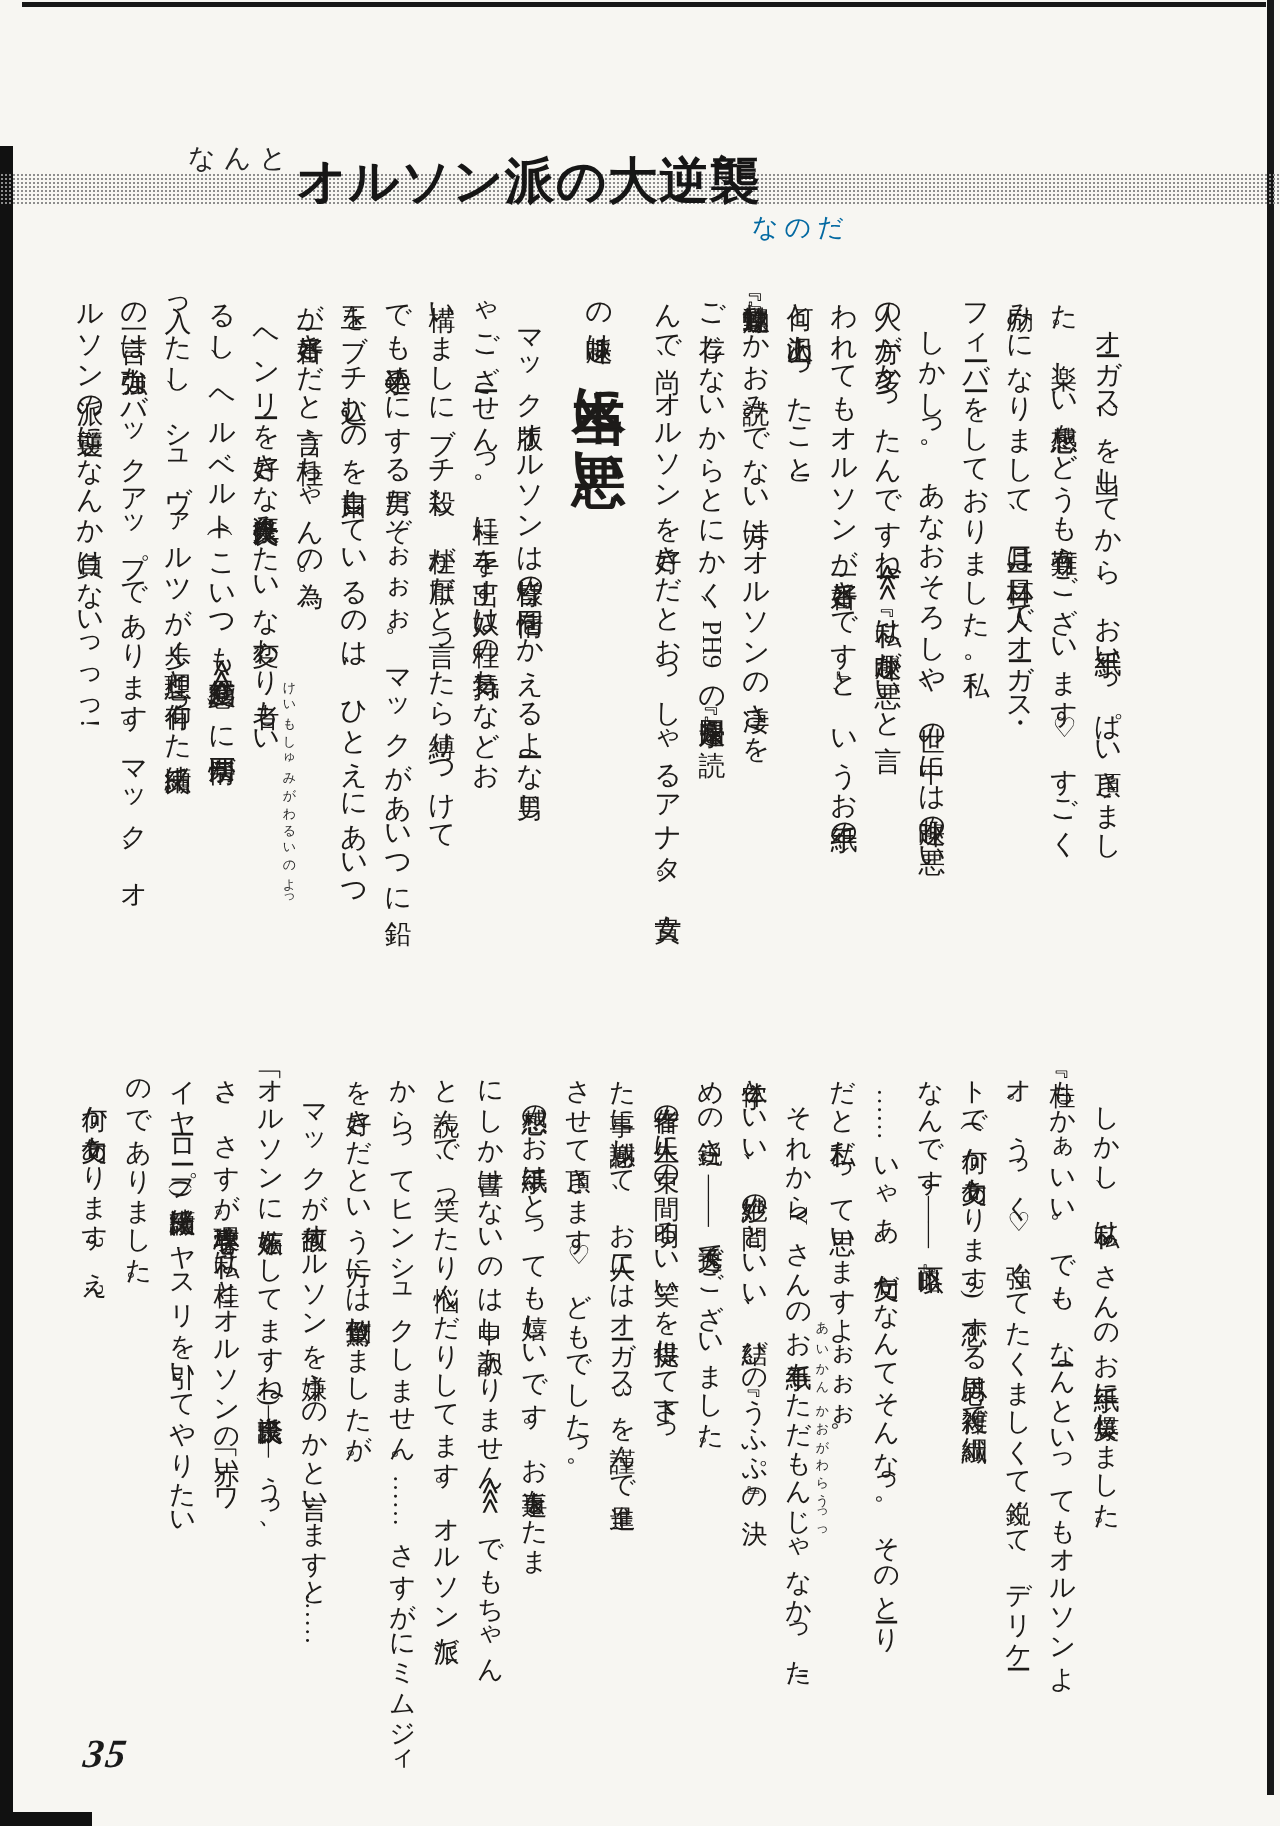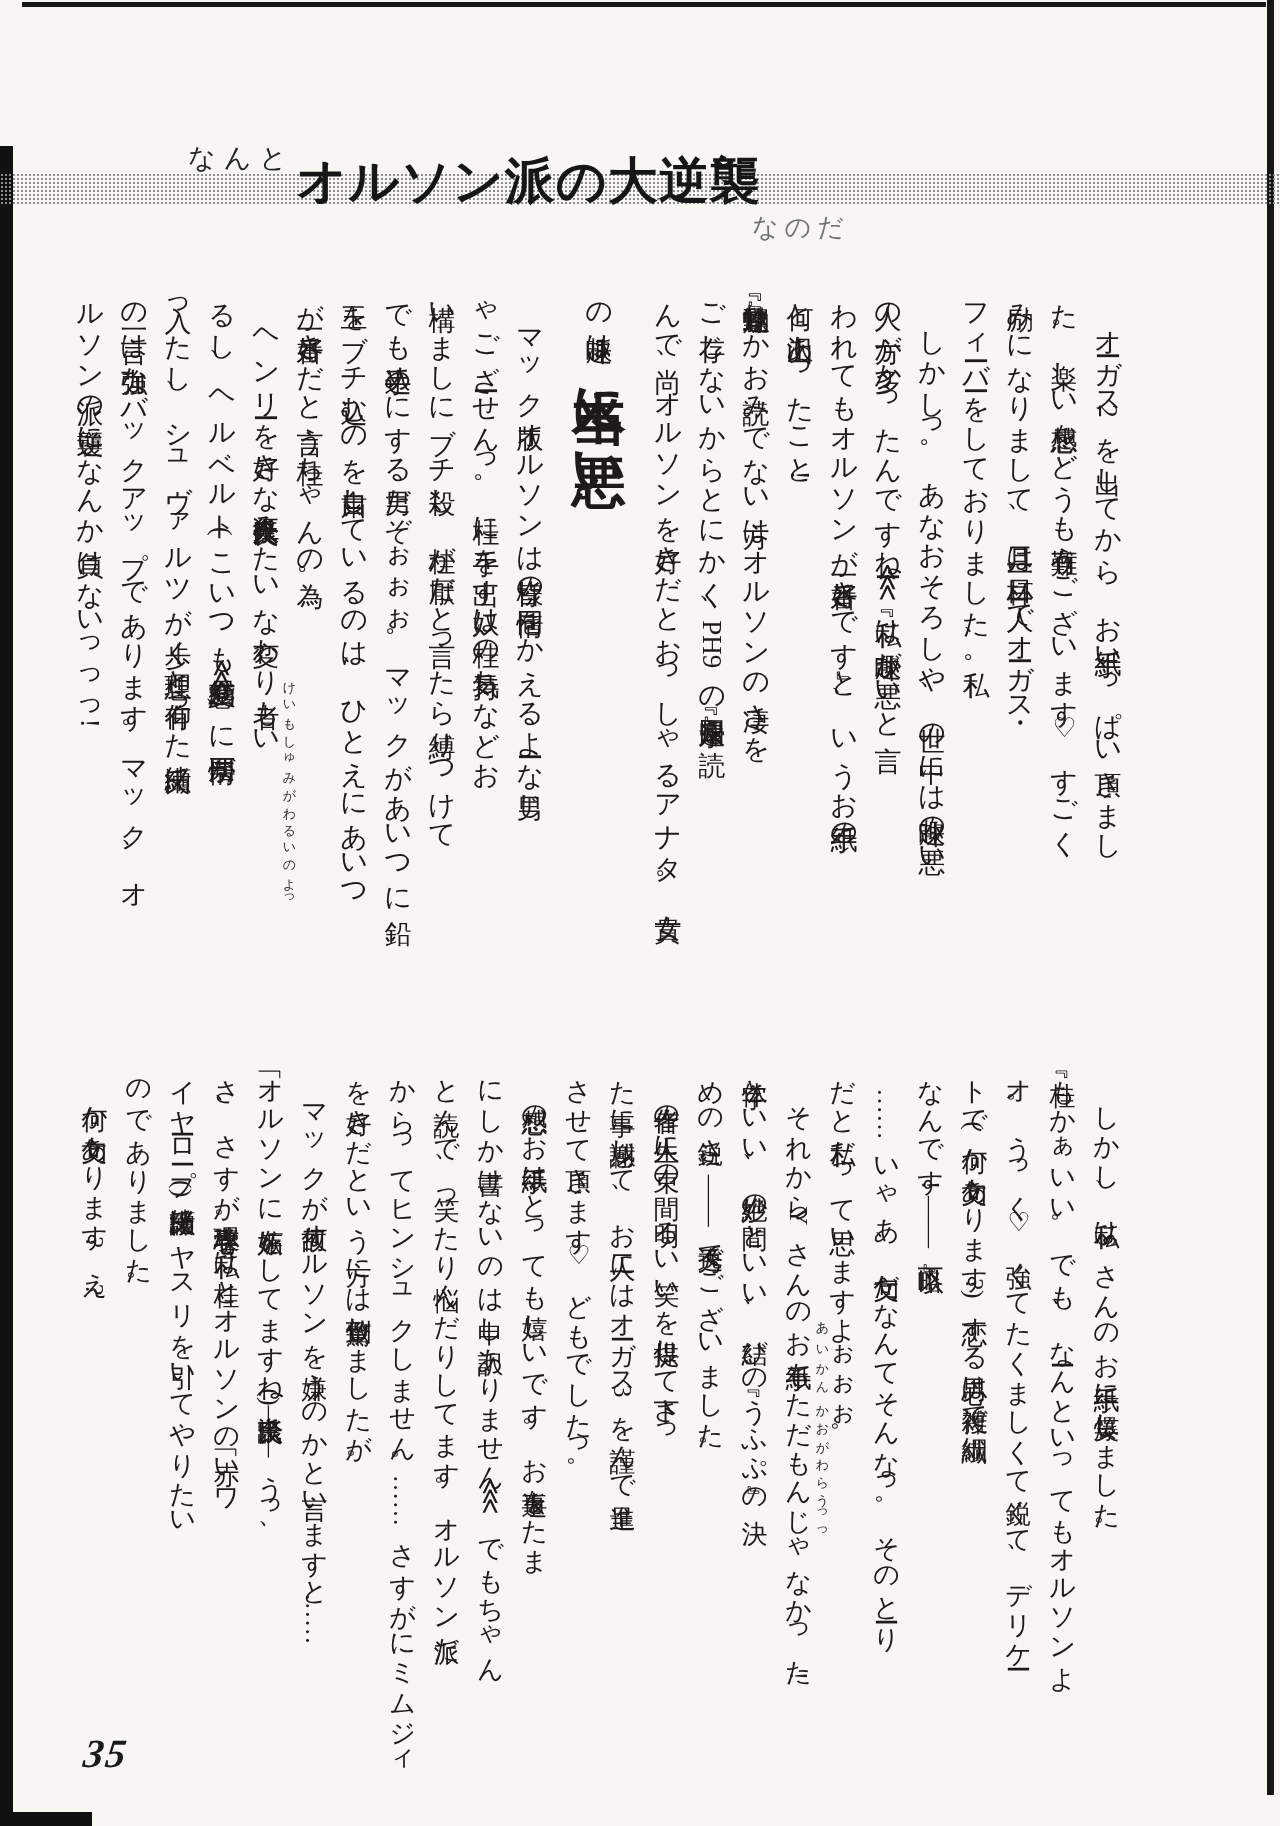--- a/index.html
+++ b/index.html
@@ -26,21 +26,21 @@
     background-size:4px 4px;
   }
   .main-title {
     position:absolute; left:296px; top:148px; margin:0;
     font-size:50px; font-weight:bold; letter-spacing:1px; color:#161616;
     white-space:nowrap;
     text-align:right;
   }
   .post-title {
     position:absolute; left:752px; top:210px;
-    font-size:26px; letter-spacing:6px; color:#737373;
+    font-size:26px; letter-spacing:6px; color:#0369a1;
   }
 
   
   .vblock {
     position:absolute;
     writing-mode:vertical-rl;
     text-orientation:mixed;
     color:#1d1b19;
   }
   .top-block    { top:285px;  right:150px; height:700px; font-size:27px; line-height:44px; }

